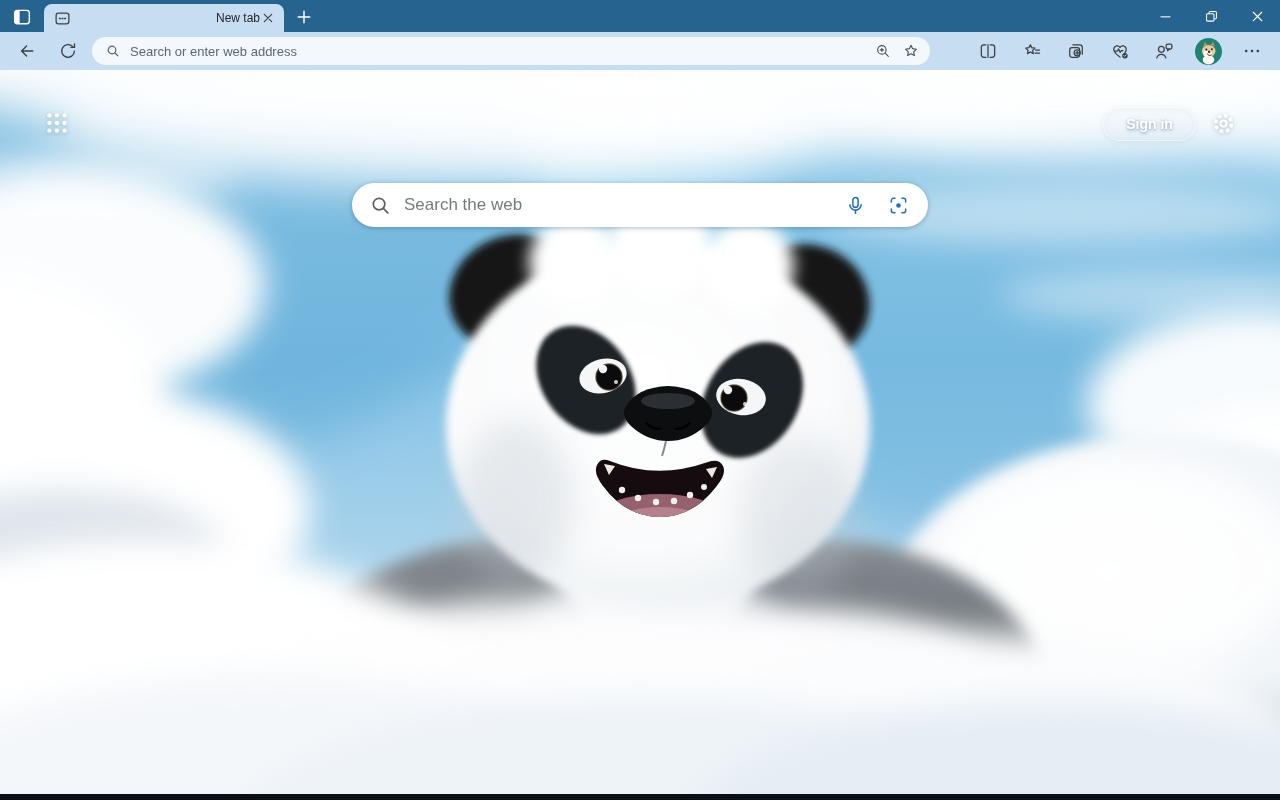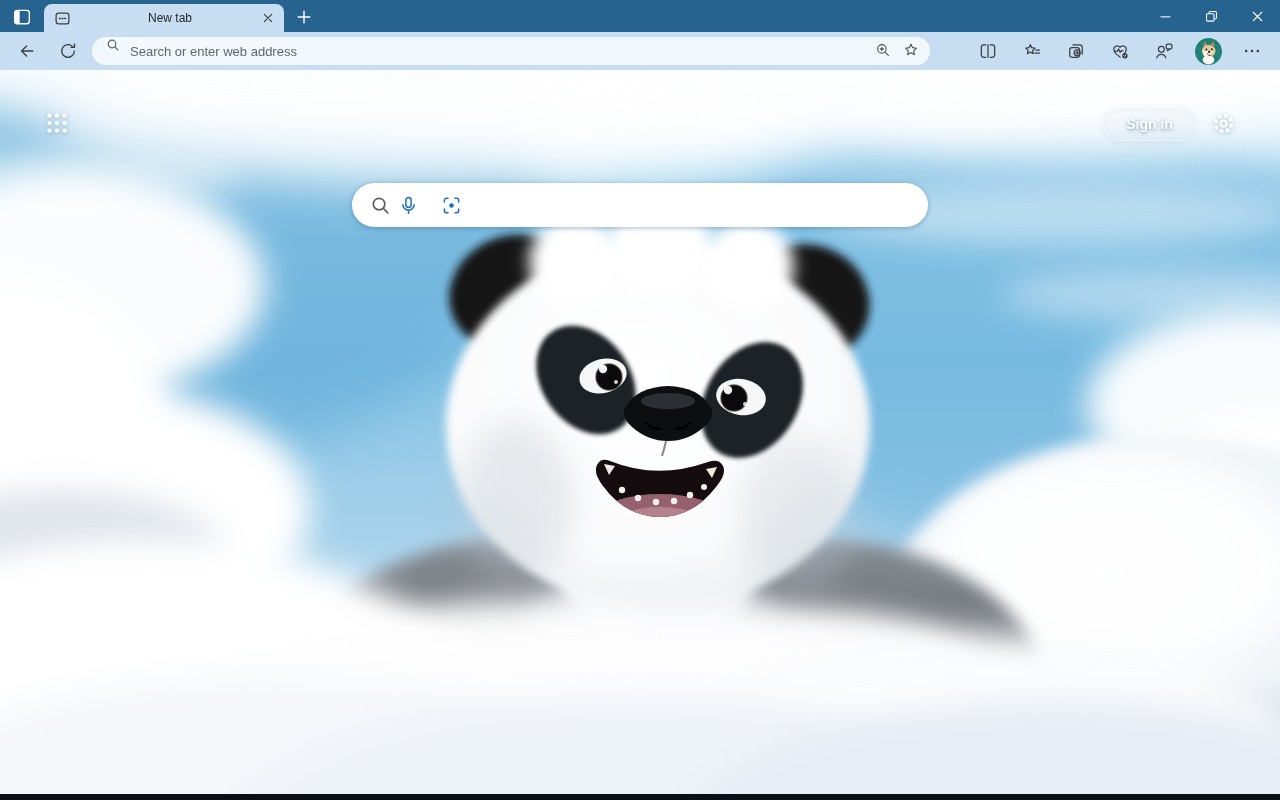--- a/index.html
+++ b/index.html
@@ -8,35 +8,35 @@
   button { background:none; border:none; padding:0; cursor:pointer; font-family:inherit; }
 
   .window { width:1280px; height:800px; display:flex; flex-direction:column; }
 
   
   .titlebar { position:relative; height:32px; background:#26648f; flex:0 0 32px; }
   .tab-actions { position:absolute; left:11px; top:6px; width:24px; height:21px; color:#fff; }
   .tab { position:absolute; left:44px; top:4px; width:240px; height:28px; background:#c7ddf2;
          border-radius:8px 8px 0 0; display:flex; align-items:center; padding:0 6px 0 10px; }
   .tab .favicon { width:17px; height:17px; color:#3c4046; flex:0 0 auto; }
-  .tab-title { flex:1; font-size:12px; color:#24282c; margin-left:9px; text-align:center;
+  .tab-title { flex:1; font-size:12px; color:#24282c; margin-left:9px; text-align:right;
                white-space:nowrap; overflow:hidden; }
   .tab-close { width:18px; height:18px; color:#3c4046; border-radius:4px; }
   .newtab-btn { position:absolute; left:294px; top:7px; width:24px; height:20px; color:#fff; }
   .win-controls { position:absolute; right:0; top:0; height:32px; display:flex; }
   .win-controls button { width:46px; height:32px; color:#fff; display:flex;
                          align-items:center; justify-content:center; }
 
   
   .toolbar { height:38px; background:#c7ddf2; display:flex; align-items:center;
              padding:0 12px 0 10px; flex:0 0 38px; }
   .nav-btn { width:33px; height:33px; border-radius:6px; color:#3a3f44;
              display:flex; align-items:center; justify-content:center; flex:0 0 auto; }
   .address { width:838px; height:28px; background:#f3f8fd; border-radius:14px;
-             display:flex; padding:0 5px 0 13px; margin-left:8px; flex:0 0 auto; }
+             display:flex; align-items:center; padding:0 5px 0 13px; margin-left:8px; flex:0 0 auto; }
   .address .addr-glyph { width:16px; height:16px; color:#55606a; flex:0 0 auto; }
   .address input { flex:1; border:none; outline:none; background:transparent;
                    font-size:13px; color:#202428; margin-left:9px; }
   .address input::placeholder { color:#5c6771; }
   .addr-btn { width:28px; height:26px; color:#4a5056; border-radius:6px;
               display:flex; align-items:center; justify-content:center; flex:0 0 auto; }
   .tool-icons { margin-left:auto; display:flex; align-items:center; gap:12px; }
   .tool-icons .nav-btn { width:32px; }
   .avatar-btn { width:32px; height:32px; display:flex; align-items:center; justify-content:center; }
 
@@ -375,20 +375,21 @@
       </svg>
     </button>
 
     <div class="search-pill">
       <span class="search-glyph">
         <svg viewBox="0 0 24 24" width="23" height="23" fill="none" stroke="currentColor" stroke-width="1.8" stroke-linecap="round">
           <circle cx="10.5" cy="10.5" r="6"></circle>
             <path d="M15.2 15.2l4.4 4.4"></path>
         </svg>
       </span>
+      <input placeholder="Search the web" style="">
       <button class="pill-btn">
         <svg viewBox="0 0 24 24" width="21" height="21" fill="none" stroke="currentColor" stroke-width="1.7" stroke-linecap="round">
           <rect x="9" y="2.8" width="6" height="11.2" rx="3"></rect>
           <path d="M5.6 11a6.4 6.4 0 0 0 12.8 0"></path>
           <path d="M12 17.4V21"></path>
         </svg>
       </button>
       <button class="pill-btn">
         <svg viewBox="0 0 24 24" width="21" height="21" fill="none" stroke="currentColor" stroke-width="1.7" stroke-linecap="round" stroke-linejoin="round">
           <path d="M3.8 8V6.2A2.4 2.4 0 0 1 6.2 3.8H8"></path>

